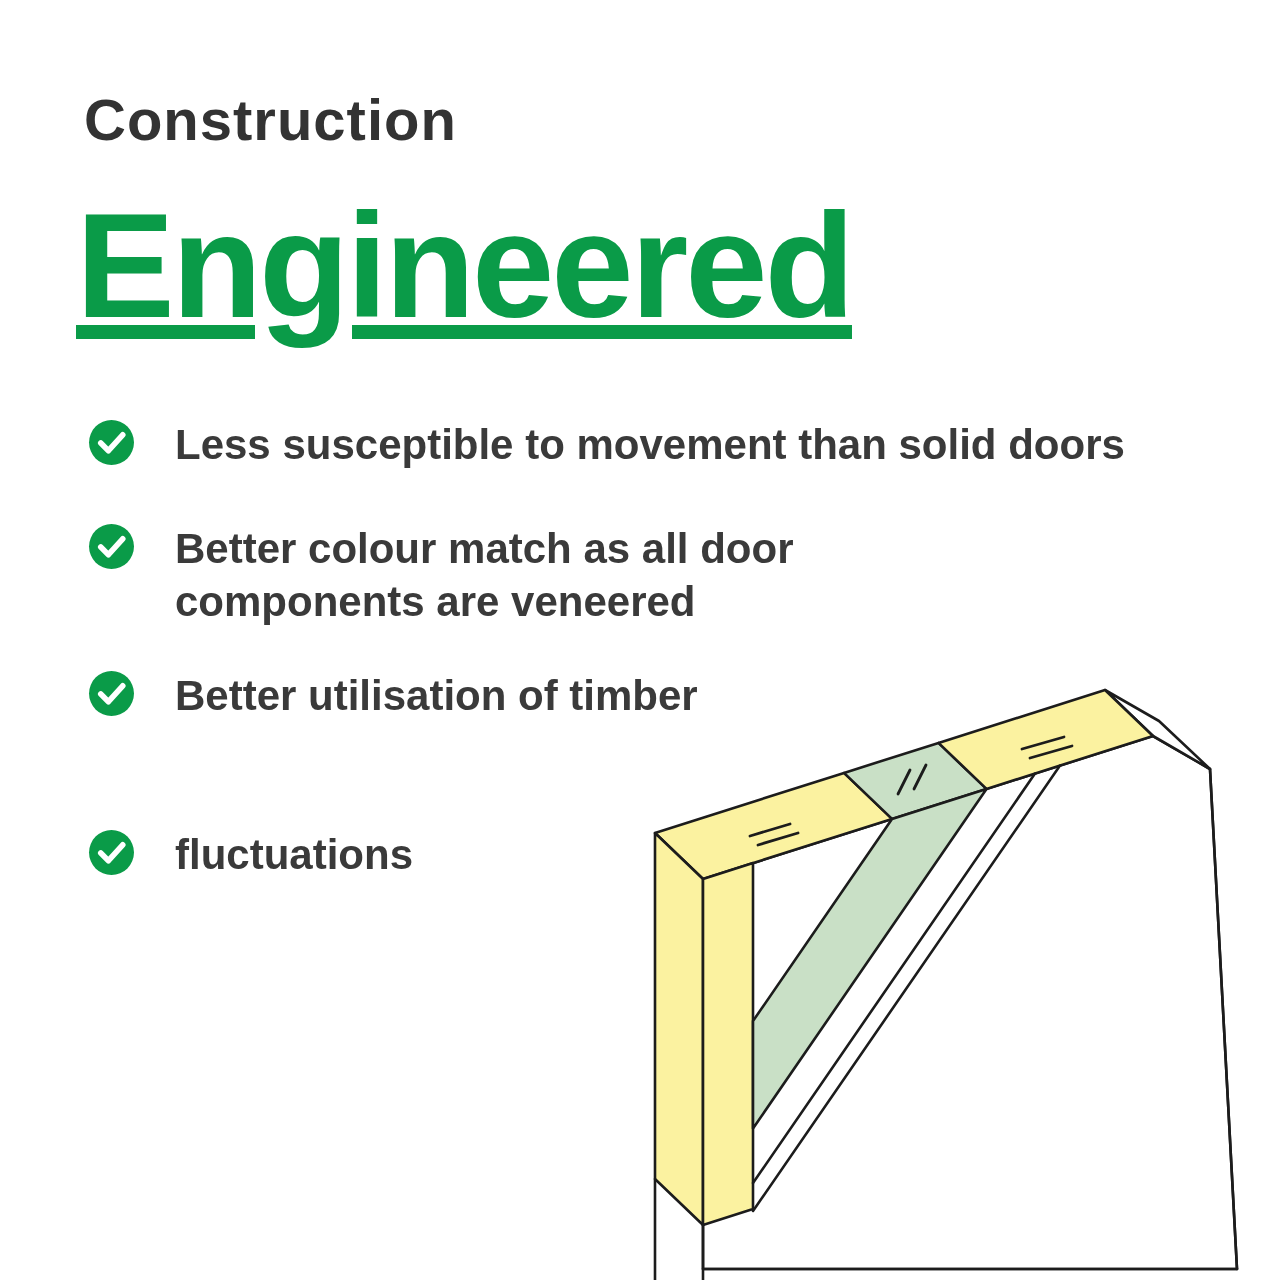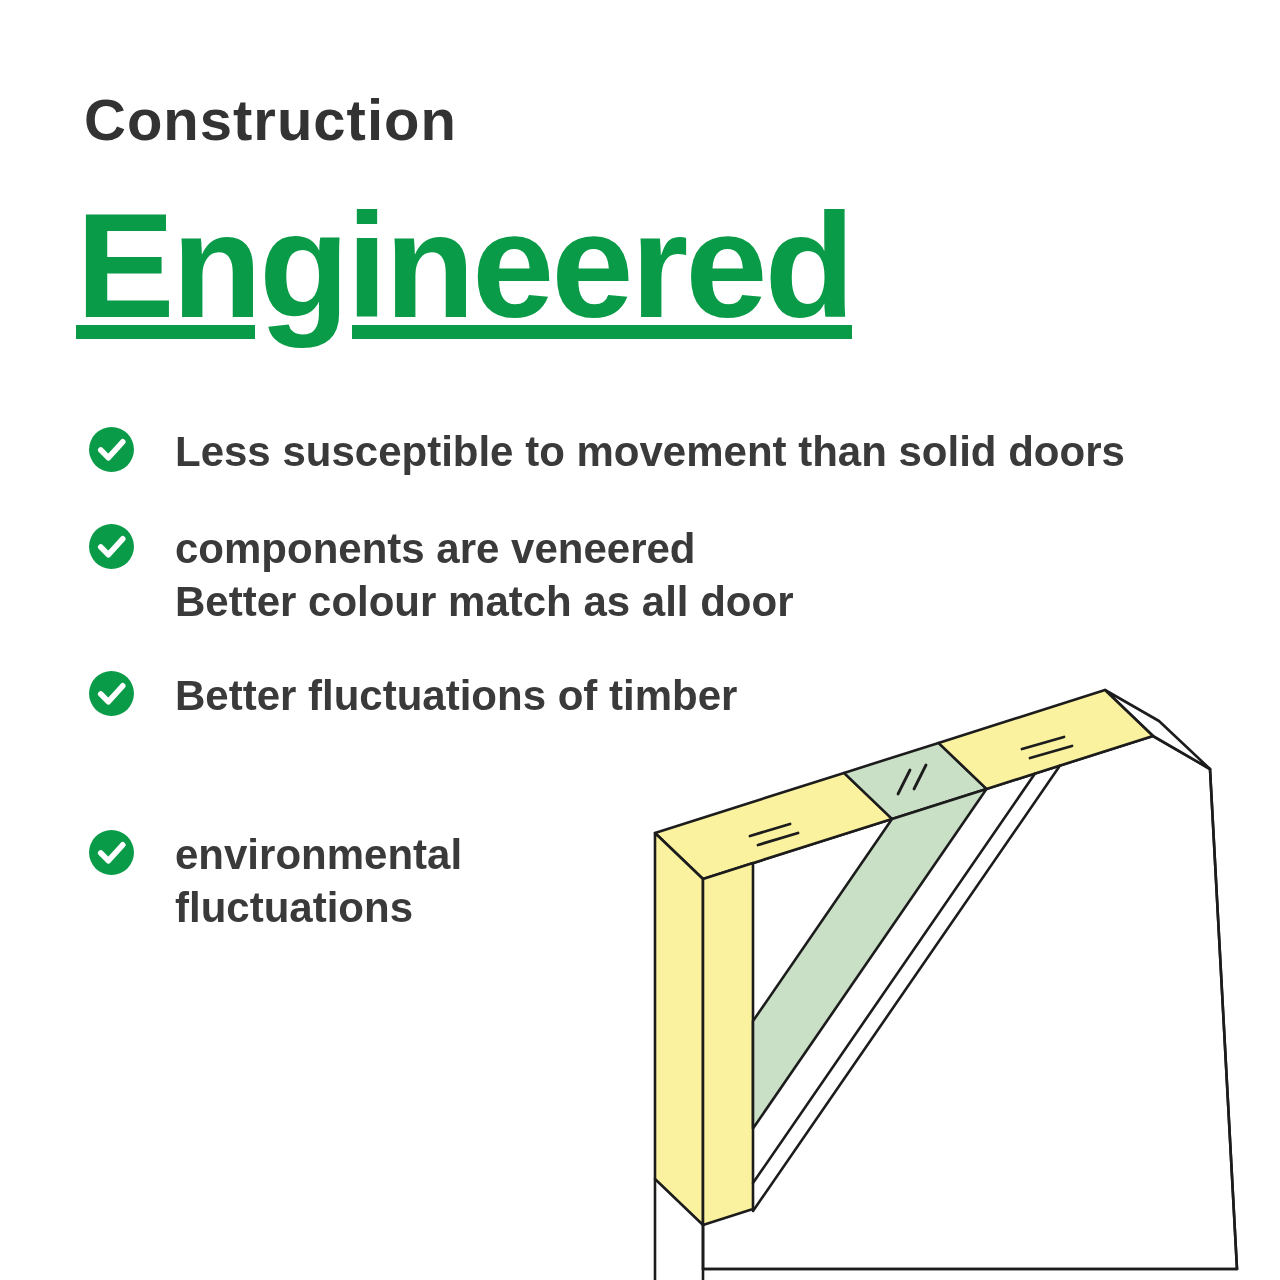--- a/index.html
+++ b/index.html
@@ -52,58 +52,57 @@
   .d-line{fill:none;stroke:var(--outline);stroke-width:2.6;stroke-linecap:round;stroke-linejoin:round;}
   .d-mark{fill:none;stroke:var(--outline);stroke-width:2.8;stroke-linecap:round;}
 </style>
 </head>
 <body>
 
 <div class="eyebrow">Construction</div>
 
 <h1 class="title">Engineered</h1>
 
-<div class="bullet" style="top:418px;margin-top:7px;">
+<div class="bullet" style="top:418px;">
   <svg class="check" viewBox="0 0 46 46">
     <circle cx="23" cy="23" r="22" fill="var(--brand-green)"></circle>
     <path d="M12.5 23.5 L20 31 L34 15.5" fill="none" stroke="#ffffff" stroke-width="5.5" stroke-linecap="round" stroke-linejoin="round"></path>
   </svg>
   <div class="bullet-text">
     <div>Less susceptible to movement than solid doors</div>
   </div>
 </div>
 
 <div class="bullet" style="top:522px;">
   <svg class="check" viewBox="0 0 46 46">
     <circle cx="23" cy="23" r="22" fill="var(--brand-green)"></circle>
     <path d="M12.5 23.5 L20 31 L34 15.5" fill="none" stroke="#ffffff" stroke-width="5.5" stroke-linecap="round" stroke-linejoin="round"></path>
   </svg>
   <div class="bullet-text">
+    <div>Better colour match as all door</div>
     <div>components are veneered</div>
-    <div>Better colour match as all door</div>
   </div>
 </div>
 
 <div class="bullet" style="top:669px;">
   <svg class="check" viewBox="0 0 46 46">
     <circle cx="23" cy="23" r="22" fill="var(--brand-green)"></circle>
     <path d="M12.5 23.5 L20 31 L34 15.5" fill="none" stroke="#ffffff" stroke-width="5.5" stroke-linecap="round" stroke-linejoin="round"></path>
   </svg>
   <div class="bullet-text">
-    <div>Better fluctuations of timber</div>
+    <div>Better utilisation of timber</div>
   </div>
 </div>
 
 <div class="bullet" style="top:828px;">
   <svg class="check" viewBox="0 0 46 46">
     <circle cx="23" cy="23" r="22" fill="var(--brand-green)"></circle>
     <path d="M12.5 23.5 L20 31 L34 15.5" fill="none" stroke="#ffffff" stroke-width="5.5" stroke-linecap="round" stroke-linejoin="round"></path>
   </svg>
   <div class="bullet-text">
-    <div>environmental</div>
     <div>fluctuations</div>
   </div>
 </div>
 
 <div class="diagram-wrap">
   <svg viewBox="0 0 590 600">
 
     <polygon class="d-white" points="53,199 503,56 560,89 587,589 53,589"></polygon>
 
     <polygon class="d-white" points="455,10 509,41 560,89 503,56"></polygon>

